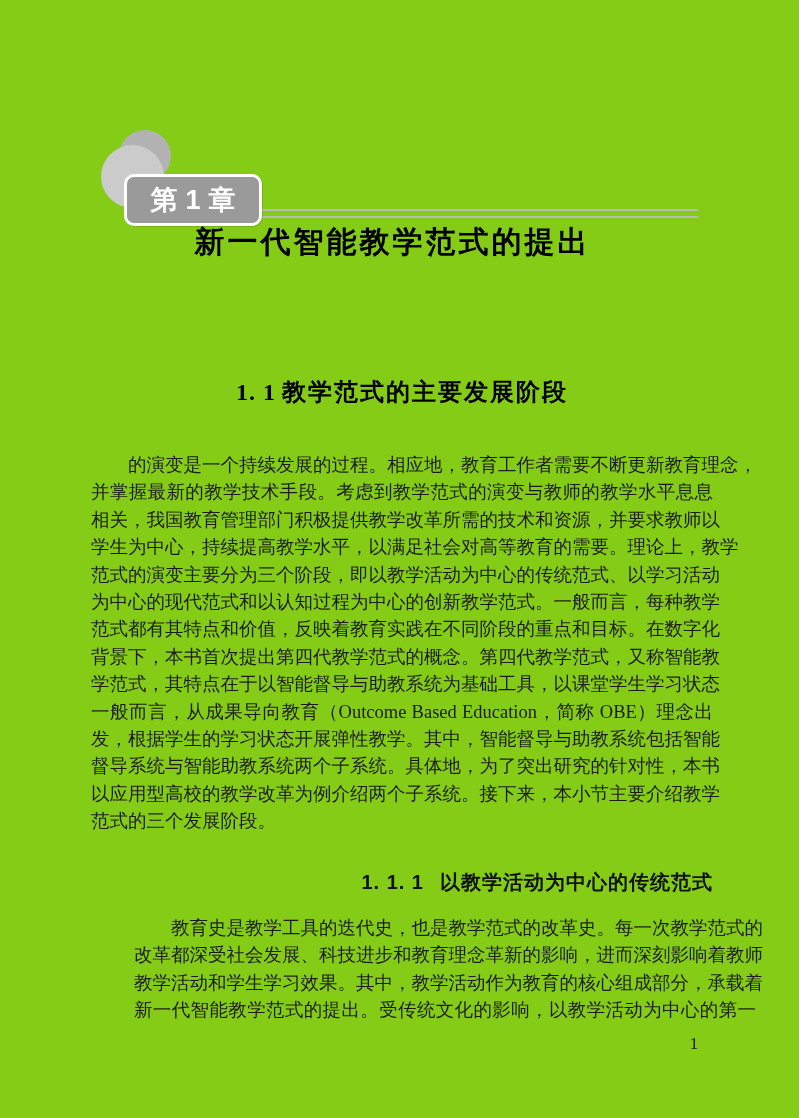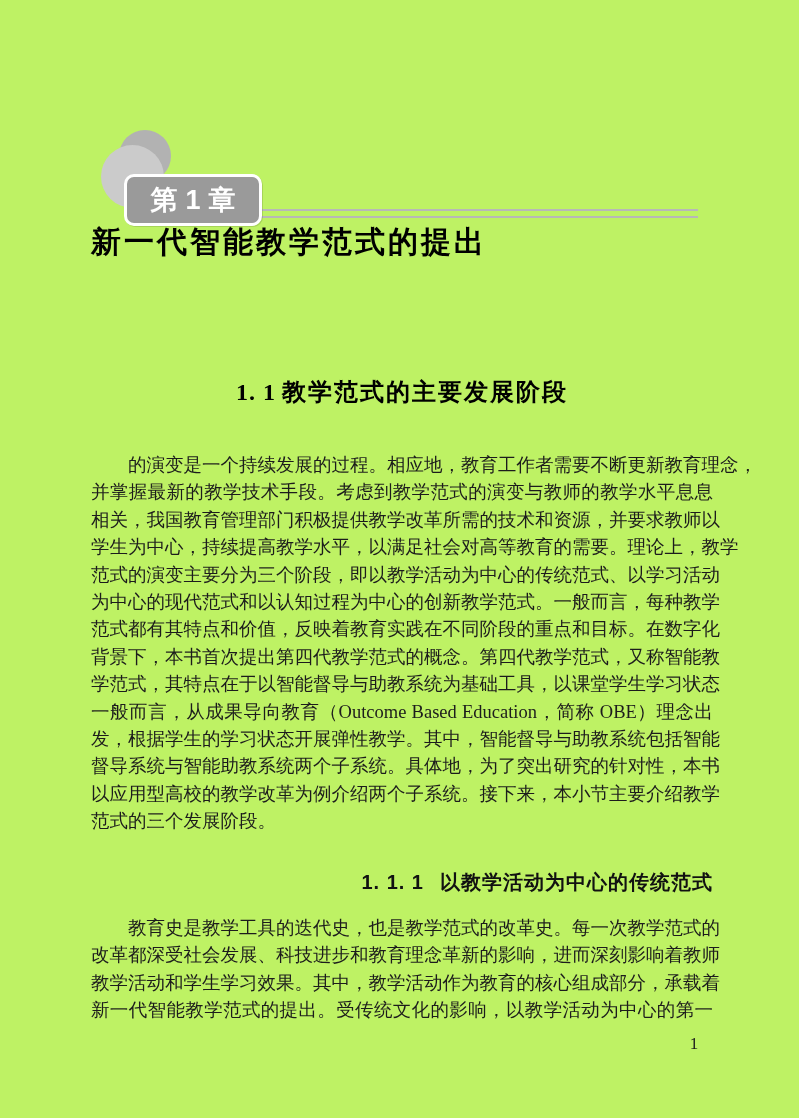--- a/index.html
+++ b/index.html
@@ -4,21 +4,21 @@
 <style>
   html, body {
     margin: 0;
     padding: 0;
     background: #ffffff;
   }
   .page {
     position: relative;
     width: 799px;
     height: 1118px;
-    background: #bef264;
+    background: #84cc16;
     overflow: hidden;
     font-family: "Liberation Serif", "DejaVu Serif", serif;
     color: #1c1c1c;
   }
 
   
   .circle {
     position: absolute;
     border-radius: 50%;
   }
@@ -60,21 +60,21 @@
     color: #ffffff;
     letter-spacing: 8px;
     padding-left: 8px;
     white-space: nowrap;
   }
   .chapter-title {
     position: absolute;
     left: 91px; top: 221px;
     width: 603px;
     margin: 0;
-    text-align: left;
+    text-align: center;
     font-size: 30px;
     font-weight: bold;
     letter-spacing: 3px;
     line-height: 42px;
     color: #000000;
   }
 
   
   .section-heading {
     position: absolute;
@@ -91,21 +91,21 @@
 
   
   .para {
     position: absolute;
     left: 91px;
     width: 622px;
     font-size: 18.5px;
     line-height: 27.4px;
   }
   .para-1 { top: 452px; }
-  .para-2 { top: 915px; }
+  .para-2 { top: 915px; margin-left: 43px; }
   .line {
     text-align: justify;
     text-align-last: justify;
     white-space: nowrap;
   }
   .para .line:first-child { text-indent: 2em; }
   .para-1 .line:last-child { text-align-last: left; }
 
   
   .subsection-heading {

